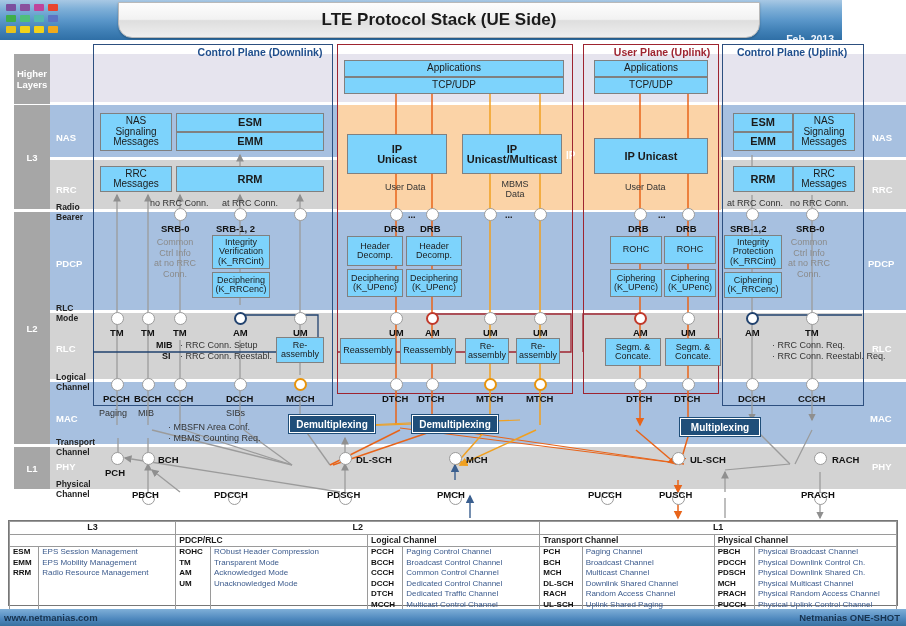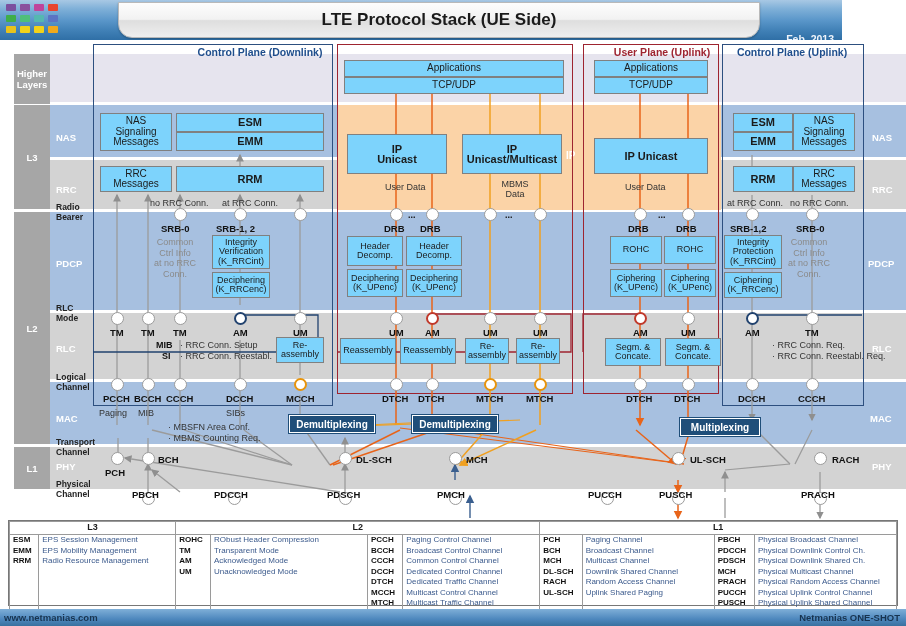--- a/index.html
+++ b/index.html
@@ -492,20 +492,27 @@
 
   <div id="legend">
     <table>
       <tbody>
           <tr>
         <td class="lg-head" colspan="2">L3</td>
         <td class="lg-head" colspan="4">L2</td>
         <td class="lg-head" colspan="4">L1</td>
       </tr>
       <tr>
+        <td class="lg-sub" colspan="2"></td>
+        <td class="lg-sub" colspan="2">PDCP/RLC</td>
+        <td class="lg-sub" colspan="2">Logical Channel</td>
+        <td class="lg-sub" colspan="2">Transport Channel</td>
+        <td class="lg-sub" colspan="2">Physical Channel</td>
+      </tr>
+      <tr>
         <td>
               <div id="c0a">
                 <div class="lg-ab">ESM</div>
                 <div class="lg-ab">EMM</div>
                 <div class="lg-ab">RRM</div>
               </div>
             </td>
         <td style="width:130px">
               <div id="c0b">
                 <div class="lg-tx">EPS Session Management</div>

